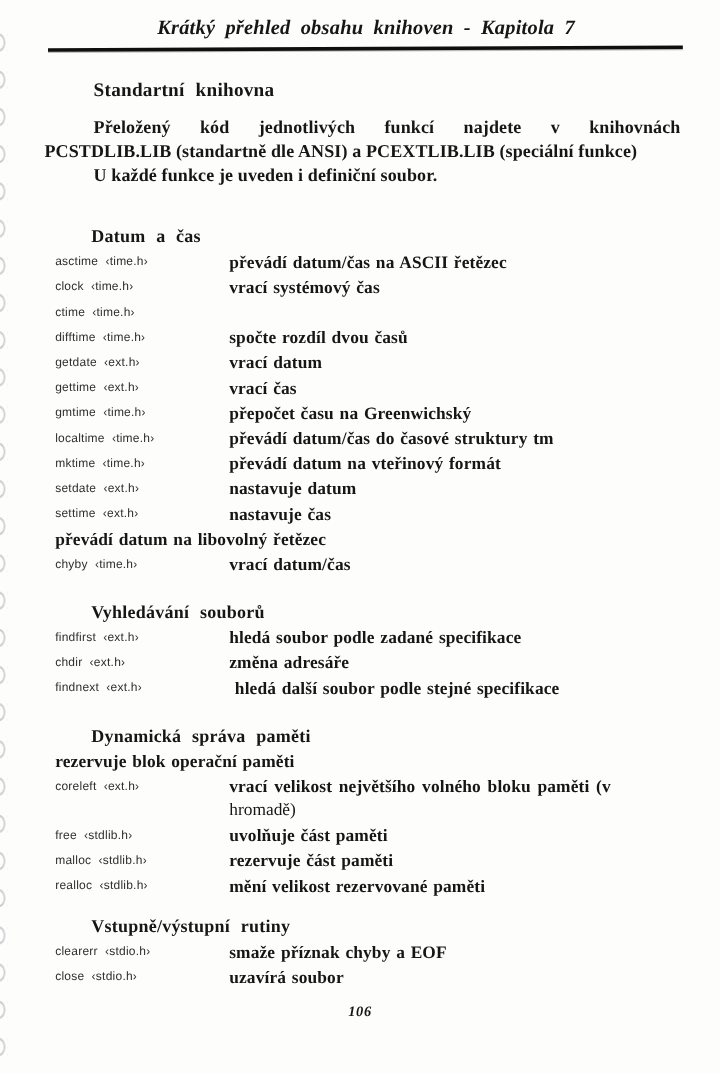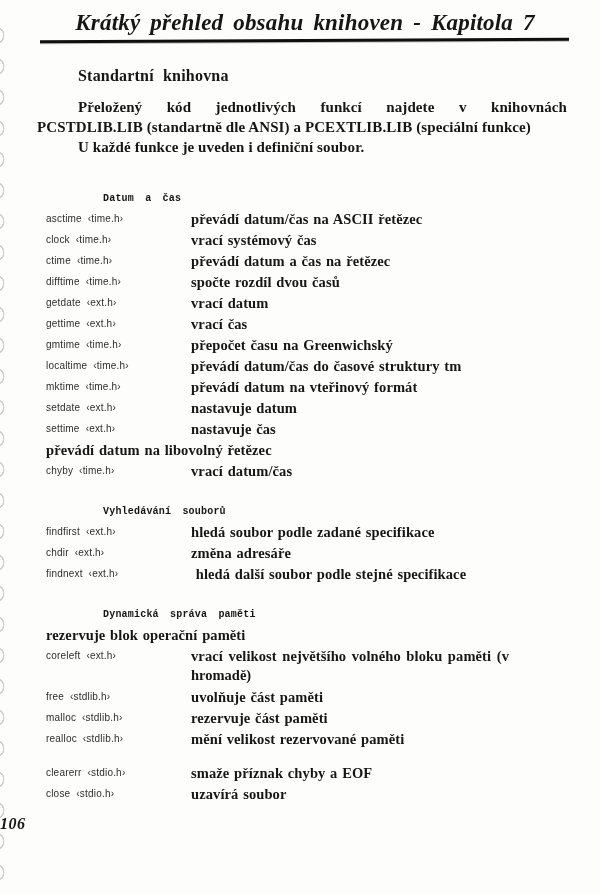--- a/index.html
+++ b/index.html
@@ -29,21 +29,21 @@
     background-size:6px 31px;
     background-repeat:repeat-y;
     opacity:.8;
   }
 
   .running-head{
     margin:12px 30px 0 40px;
     text-align:center;
     font-style:italic;
     font-weight:700;
-    font-size:23px;
+    font-size:17px;
     line-height:22px;
     word-spacing:4px;
     letter-spacing:.2px;
   }
   .head-rule{
     height:3px;
     background:var(--rule);
     margin:5px 31px 0 40px;
     transform:rotate(-.25deg);
     box-shadow:0 1px 0 rgba(0,0,0,.25);
@@ -65,27 +65,26 @@
     line-height:20px;
     letter-spacing:.1px;
   }
   .intro .l1{padding-left:41px;text-align:justify;text-align-last:justify;}
   .intro .l3{padding-left:41px;}
 
   .fn-section{margin-top:22px;}
   #sections .fn-section:first-child{margin-top:32px;}
   #sections .fn-section:last-child{margin-top:16px;}
   .fn-heading{
-    margin:0 0 2px 103px;
-    font-size:10px;
+    margin:0 0 2px 76px;
+    font-size:15px;
     font-weight:700;
     line-height:19px;
     word-spacing:5px;
     letter-spacing:.2px;
-    font-family:Liberation Mono, monospace;
   }
   .fn-row{
     display:flex;
     align-items:flex-start;
     margin:0 33px 3px 46px;
     line-height:18px;
   }
   .fn-name-col{
     flex:0 0 145px;
     font-family:"Liberation Sans","DejaVu Sans",sans-serif;
@@ -101,31 +100,32 @@
     word-spacing:1px;
     letter-spacing:.1px;
   }
   .fn-desc.justify{
     max-width:318px;
     text-align:justify;
     text-align-last:justify;
   }
   .fn-desc2{
     display:none;
-    font-weight:700;
+    font-weight:400;
     font-size:14.5px;
     line-height:20px;
   }
   .fn-desc2.show{display:block;}
 
   .page-number{
     margin-top:12px;
+    text-align:center;
     font-style:italic;
     font-weight:700;
-    font-size:16px;
+    font-size:12px;
     letter-spacing:.5px;
   }
 </style>
 </head>
 <body>
 
 <div class="page">
   <div class="edge-artifacts"></div>
 
   <div class="running-head">Krátký přehled obsahu knihoven - Kapitola 7</div>
@@ -160,24 +160,20 @@
     <div class="fn-desc-col">
       <div class="fn-desc">vrací systémový čas</div>
 
     </div>
   </div>
 
   <div class="fn-row">
     <div class="fn-name-col">
       <span class="fn-name">ctime </span><span class="fn-header">‹time.h›</span>
     </div>
-    <div class="fn-desc-col">
-      <div class="fn-desc">převádí datum a čas na řetězec</div>
-
-    </div>
   </div>
 
   <div class="fn-row">
     <div class="fn-name-col">
       <span class="fn-name">difftime </span><span class="fn-header">‹time.h›</span>
     </div>
     <div class="fn-desc-col">
       <div class="fn-desc">spočte rozdíl dvou časů</div>
 
     </div>
@@ -353,20 +349,21 @@
     </div>
     <div class="fn-desc-col">
       <div class="fn-desc">mění velikost rezervované paměti</div>
 
     </div>
   </div>
 </div>
   </section>
 
   <section class="fn-section">
+    <h3 class="fn-heading">Vstupně/výstupní rutiny</h3>
     <div class="rows">
   <div class="fn-row">
     <div class="fn-name-col">
       <span class="fn-name">clearerr </span><span class="fn-header">‹stdio.h›</span>
     </div>
     <div class="fn-desc-col">
       <div class="fn-desc">smaže příznak chyby a EOF</div>
 
     </div>
   </div>

